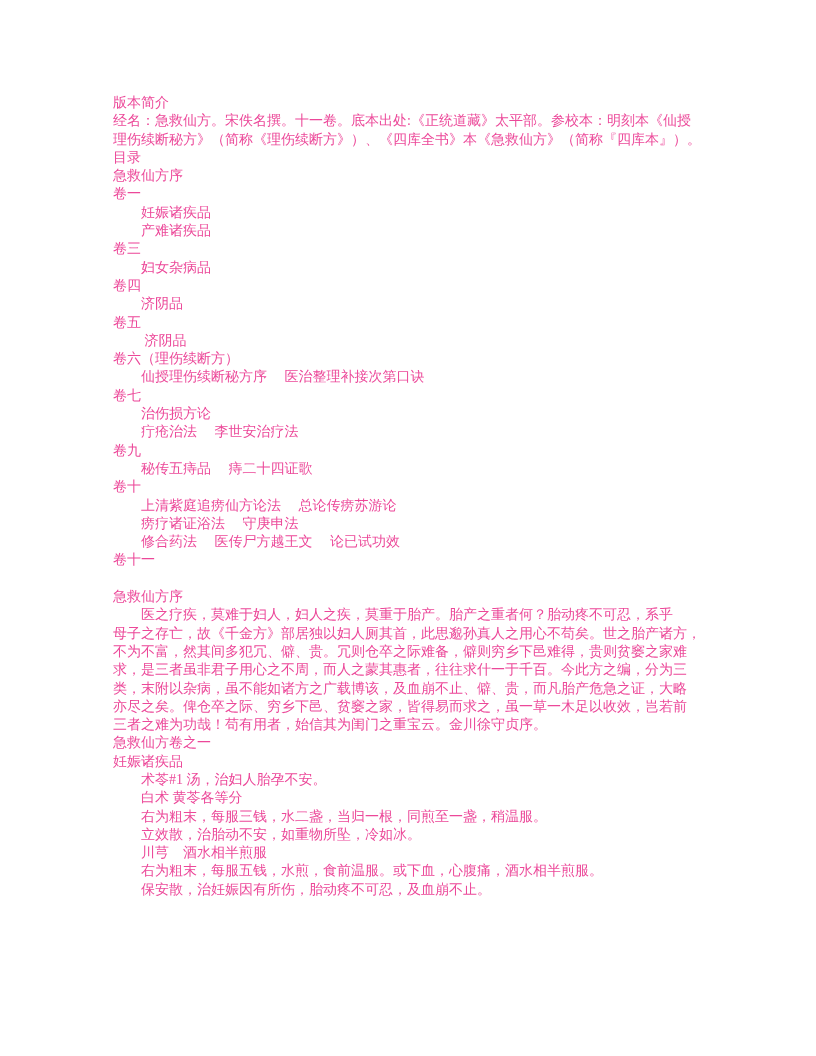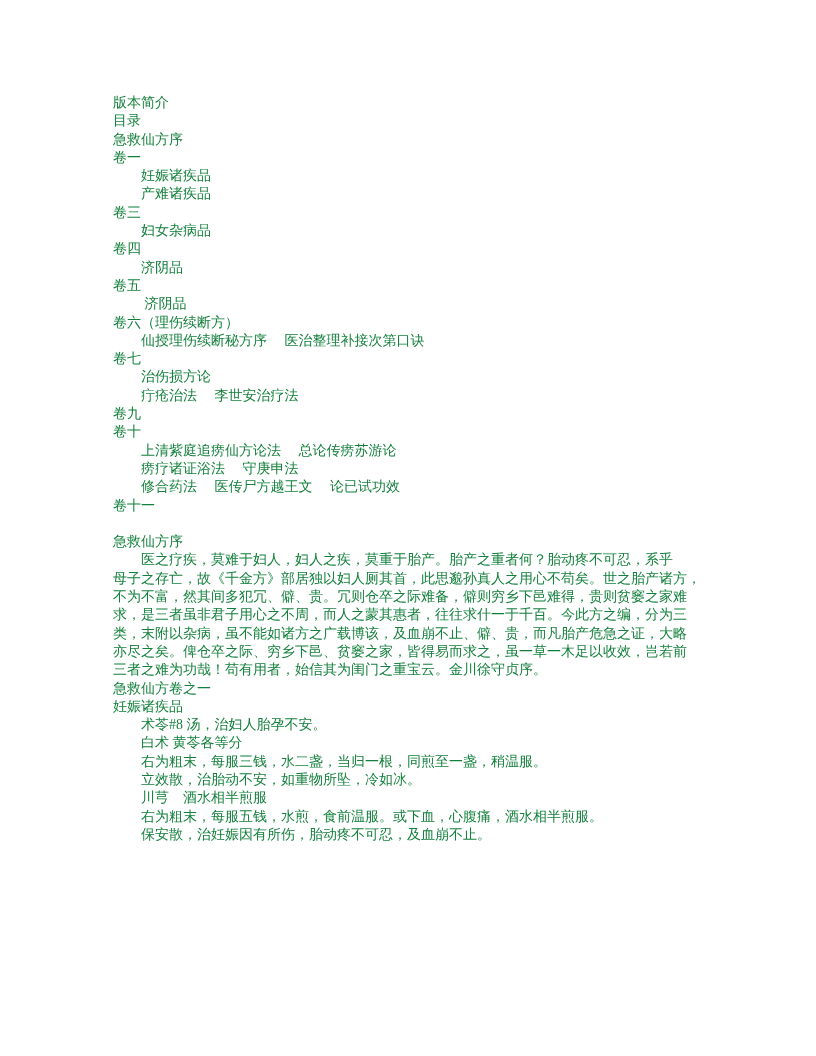--- a/index.html
+++ b/index.html
@@ -13,21 +13,21 @@
     overflow: hidden;
   }
   .page {
     box-sizing: border-box;
     width: 816px;
     height: 1056px;
     padding: 94px 96px 0 113px;
     font-family: "Liberation Serif", "DejaVu Serif", serif;
     font-size: 14px;
     line-height: 18.3px;
-    color: #15803d;
+    color: #ec4899;
   }
   .tl, .heading {
     white-space: pre;
     height: 18.3px;
   }
   .heading {
     font-weight: normal;
     margin: 0;
     font-size: 14px;
   }
@@ -35,40 +35,45 @@
     margin-top: 18.3px;
   }
 </style>
 </head>
 <body>
 
 <div class="page">
 
   <div class="heading">版本简介</div>
 
+  <div>
+      <div class="tl">经名：急救仙方。宋佚名撰。十一卷。底本出处:《正统道藏》太平部。参校本：明刻本《仙授</div>
+      <div class="tl">理伤续断秘方》（简称《理伤续断方》）、《四库全书》本《急救仙方》（简称『四库本』）。</div>
+    </div>
 
   <div class="heading">目录</div>
 
   <div>
       <div class="tl">急救仙方序</div>
       <div class="tl">卷一</div>
       <div class="tl">　　妊娠诸疾品</div>
       <div class="tl">　　产难诸疾品</div>
       <div class="tl">卷三</div>
       <div class="tl">　　妇女杂病品</div>
       <div class="tl">卷四</div>
       <div class="tl">　　济阴品</div>
       <div class="tl">卷五</div>
       <div class="tl">　　 济阴品</div>
       <div class="tl">卷六（理伤续断方）</div>
       <div class="tl">　　仙授理伤续断秘方序　 医治整理补接次第口诀</div>
       <div class="tl">卷七</div>
       <div class="tl">　　治伤损方论</div>
       <div class="tl">　　疔疮治法　 李世安治疗法</div>
       <div class="tl">卷九</div>
+      <div class="tl">　　秘传五痔品　 痔二十四证歌</div>
       <div class="tl">卷十</div>
       <div class="tl">　　上清紫庭追痨仙方论法　 总论传痨苏游论</div>
       <div class="tl">　　痨疗诸证浴法　 守庚申法</div>
       <div class="tl">　　修合药法　 医传尸方越王文　 论已试功效</div>
       <div class="tl">卷十一</div>
     </div>
 
   <div class="gap-above">
     <div class="heading">急救仙方序</div>
     <div>
@@ -79,21 +84,21 @@
         <div class="tl">类，末附以杂病，虽不能如诸方之广载博该，及血崩不止、僻、贵，而凡胎产危急之证，大略</div>
         <div class="tl">亦尽之矣。俾仓卒之际、穷乡下邑、贫窭之家，皆得易而求之，虽一草一木足以收效，岂若前</div>
         <div class="tl">三者之难为功哉！苟有用者，始信其为闺门之重宝云。金川徐守贞序。</div>
       </div>
   </div>
 
   <div>
     <div class="heading">急救仙方卷之一</div>
     <div class="heading">妊娠诸疾品</div>
     <div>
-        <div class="tl">　　术苓#8 汤，治妇人胎孕不安。</div>
+        <div class="tl">　　术苓#1 汤，治妇人胎孕不安。</div>
         <div class="tl">　　白术 黄苓各等分</div>
         <div class="tl">　　右为粗末，每服三钱，水二盏，当归一根，同煎至一盏，稍温服。</div>
         <div class="tl">　　立效散，治胎动不安，如重物所坠，冷如冰。</div>
         <div class="tl">　　川芎　酒水相半煎服</div>
         <div class="tl">　　右为粗末，每服五钱，水煎，食前温服。或下血，心腹痛，酒水相半煎服。</div>
         <div class="tl">　　保安散，治妊娠因有所伤，胎动疼不可忍，及血崩不止。</div>
       </div>
   </div>
 
 </div>

